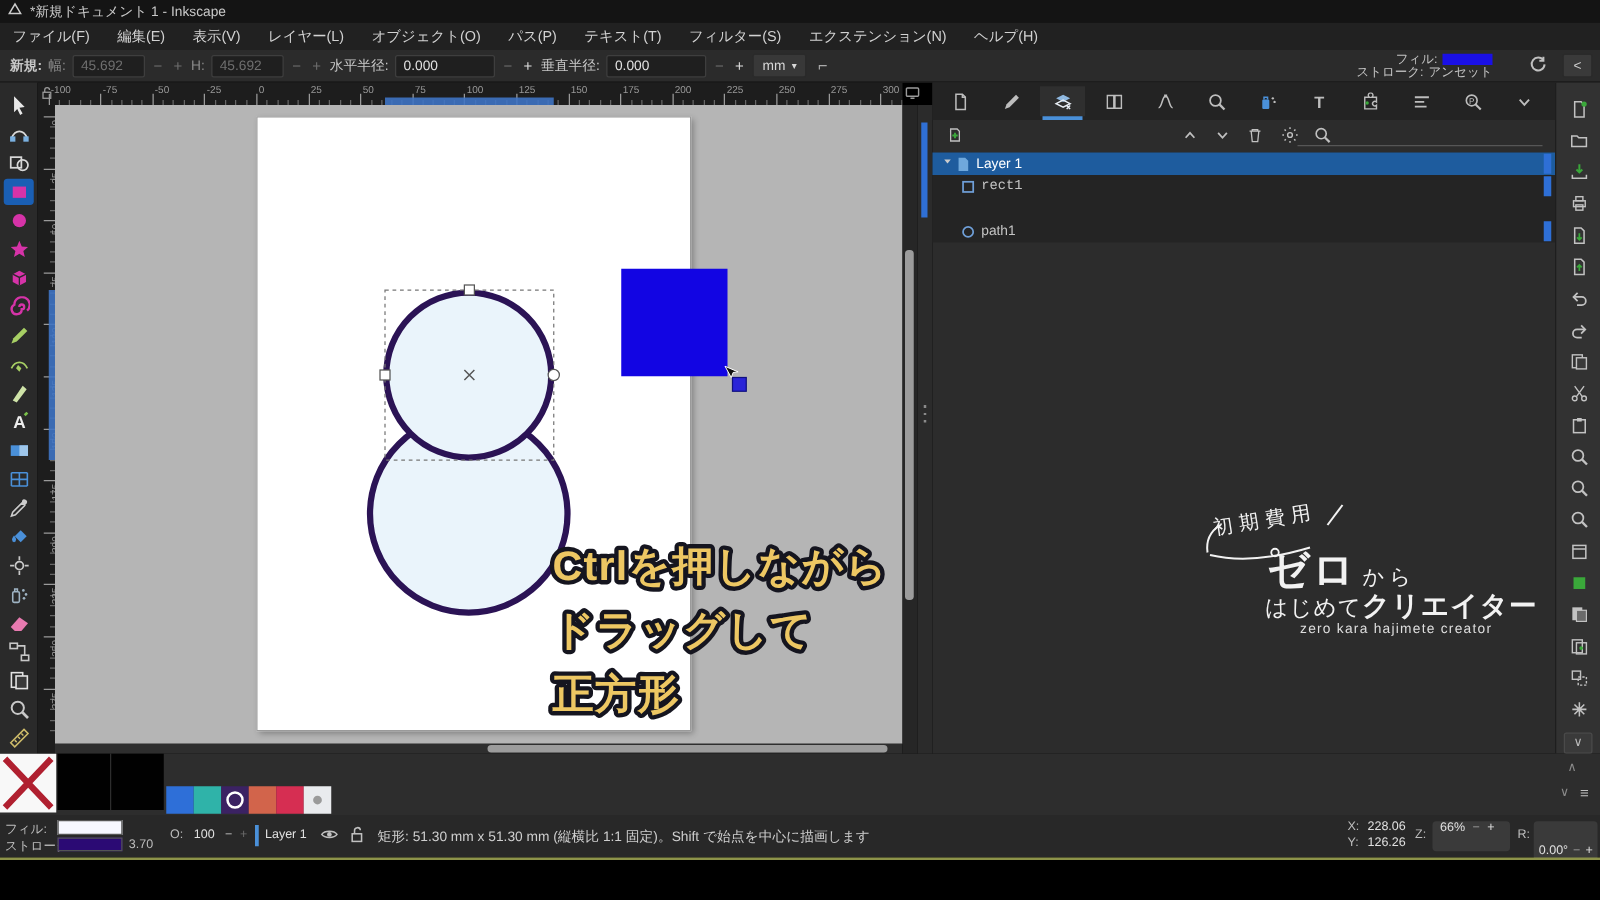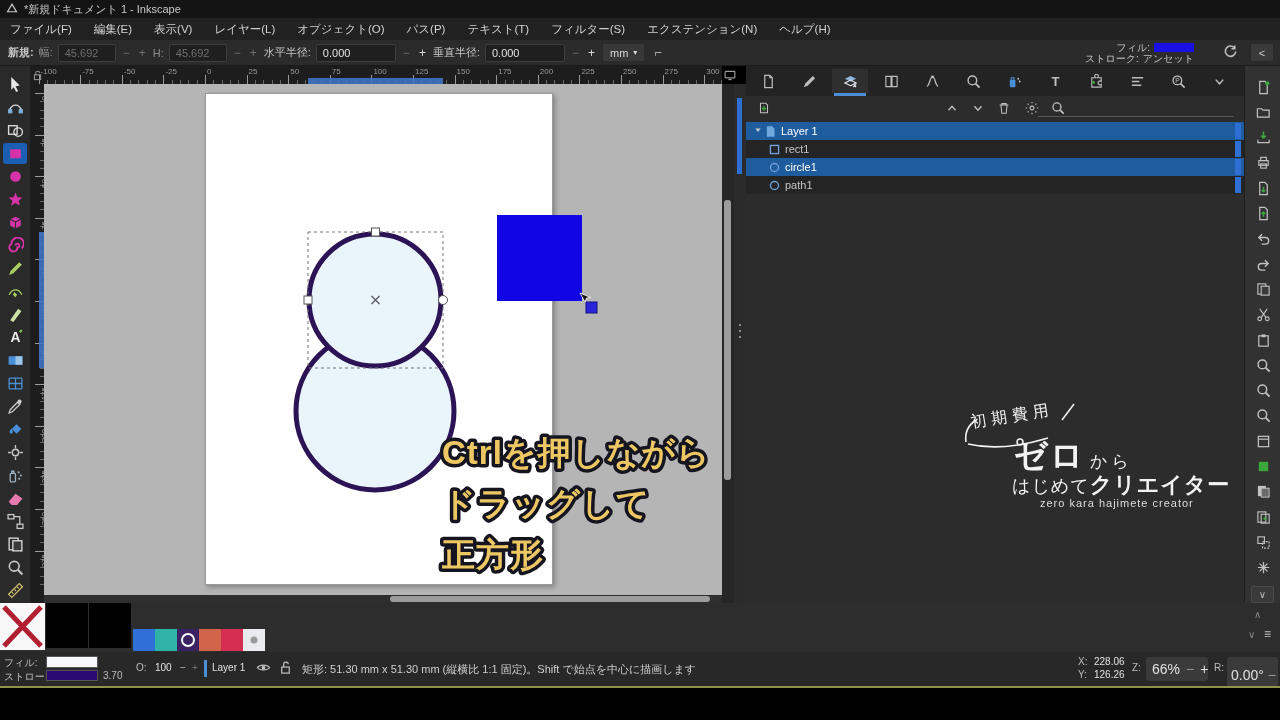--- a/index.html
+++ b/index.html
@@ -78,21 +78,21 @@
   #cmd-chevron { position:absolute; left:6px; top:520px; width:23px; height:17px; background:#3a3a3a; border:1px solid #4a4a4a; border-radius:2px; color:#bbb; font-size:10px; text-align:center; line-height:15px; }
   #cmdbar2 { top:603px; left:1244px; width:36px; height:49px; background:#2d2d2d; color:#8a8a8a; }
 
   #palette { top:603px; left:0; width:1244px; height:49px; background:#2d2d2d; }
   .swatch { position:absolute; }
 
   #statusbar { top:652px; left:0; width:1280px; height:34px; background:#282828; color:#c8c8c8; font-size:11px; }
   .sb-lbl { position:absolute; font-size:10px; color:#bdbdbd; white-space:nowrap; }
   #sb-fill-swatch { position:absolute; left:46px; top:4px; width:52px; height:12px; background:#f7f8ff; border:1px solid #555; }
   #sb-stroke-swatch { position:absolute; left:46px; top:18px; width:52px; height:11px; background:#2b0a74; border:1px solid #555; }
-  .sb-box { position:absolute; top:5px; height:24px; background:#3a3a3a; border-radius:3px; display:flex; align-items:center; padding:0 6px; gap:6px; font-size:14px; color:#e0e0e0; }
+  .sb-box { position:absolute; top:5px; height:24px; background:#3a3a3a; border-radius:3px; display:flex; padding:0 6px; gap:6px; font-size:10px; color:#e0e0e0; }
   #watermark { top:398px; left:962px; width:292px; height:122px; color:#f2f2f2; }
   #wm-badge { position:absolute; left:8px; top:8px; transform:rotate(-9deg); font-size:16px; letter-spacing:5px; }
   #wm-line1 { position:absolute; left:52px; top:36px; }
   #wm-zero { font-size:33px; font-weight:bold; letter-spacing:2px; }
   #wm-kara { font-size:17px; letter-spacing:4px;margin-top:48px; }
   #wm-line2 { position:absolute; left:50px; top:72px; }
   #wm-hajimete { font-size:18px; letter-spacing:1px; }
   #wm-creator { font-size:22px; font-weight:bold; letter-spacing:1px; }
   #wm-romaji { position:absolute; left:78px; top:99px; font-size:11px; color:#dedede; letter-spacing:1px; }
 
@@ -648,38 +648,28 @@
               <path d="M4.5 6 L8 10.5 L11.5 6 Z" fill="#cccccc"></path>
             </svg></span>
           <span style="display:flex">
             <svg width="13" height="13" viewBox="0 0 16 16">
               <path d="M3.5 1.5 h6.5 l3 3 V14.5 h-9.5 Z" fill="#6fa8dc"></path>
             </svg>
           </span>
           <span class="name">Layer 1</span>
           <span class="cbar"></span>
         </div>
-        <div class="lrow" style="top: 18px;">
+        <div class="lrow" style="top: 18px; font-family: Liberation Mono, monospace;">
           <span style="width:22px"></span>
           <span style="display:flex">
             <svg width="13" height="13" viewBox="0 0 16 16">
               <rect x="3" y="3" width="10" height="10" fill="none" stroke="#6f9fd8" stroke-width="1.7"></rect>
             </svg>
           </span>
           <span class="name">rect1</span>
-          <span class="cbar"></span>
-        </div>
-        <div class="lrow sel" style="top: 36px;">
-          <span style="width:22px"></span>
-          <span style="display:flex">
-            <svg width="13" height="13" viewBox="0 0 16 16">
-              <circle cx="8" cy="8" r="5" fill="none" stroke="#6f9fd8" stroke-width="1.7"></circle>
-            </svg>
-          </span>
-          <span class="name">circle1</span>
           <span class="cbar"></span>
         </div>
         <div class="lrow" style="top: 54px;">
           <span style="width:22px"></span>
           <span style="display:flex">
             <svg width="13" height="13" viewBox="0 0 16 16">
               <circle cx="8" cy="8" r="5" fill="none" stroke="#6f9fd8" stroke-width="1.7"></circle>
             </svg>
           </span>
           <span class="name">path1</span>

